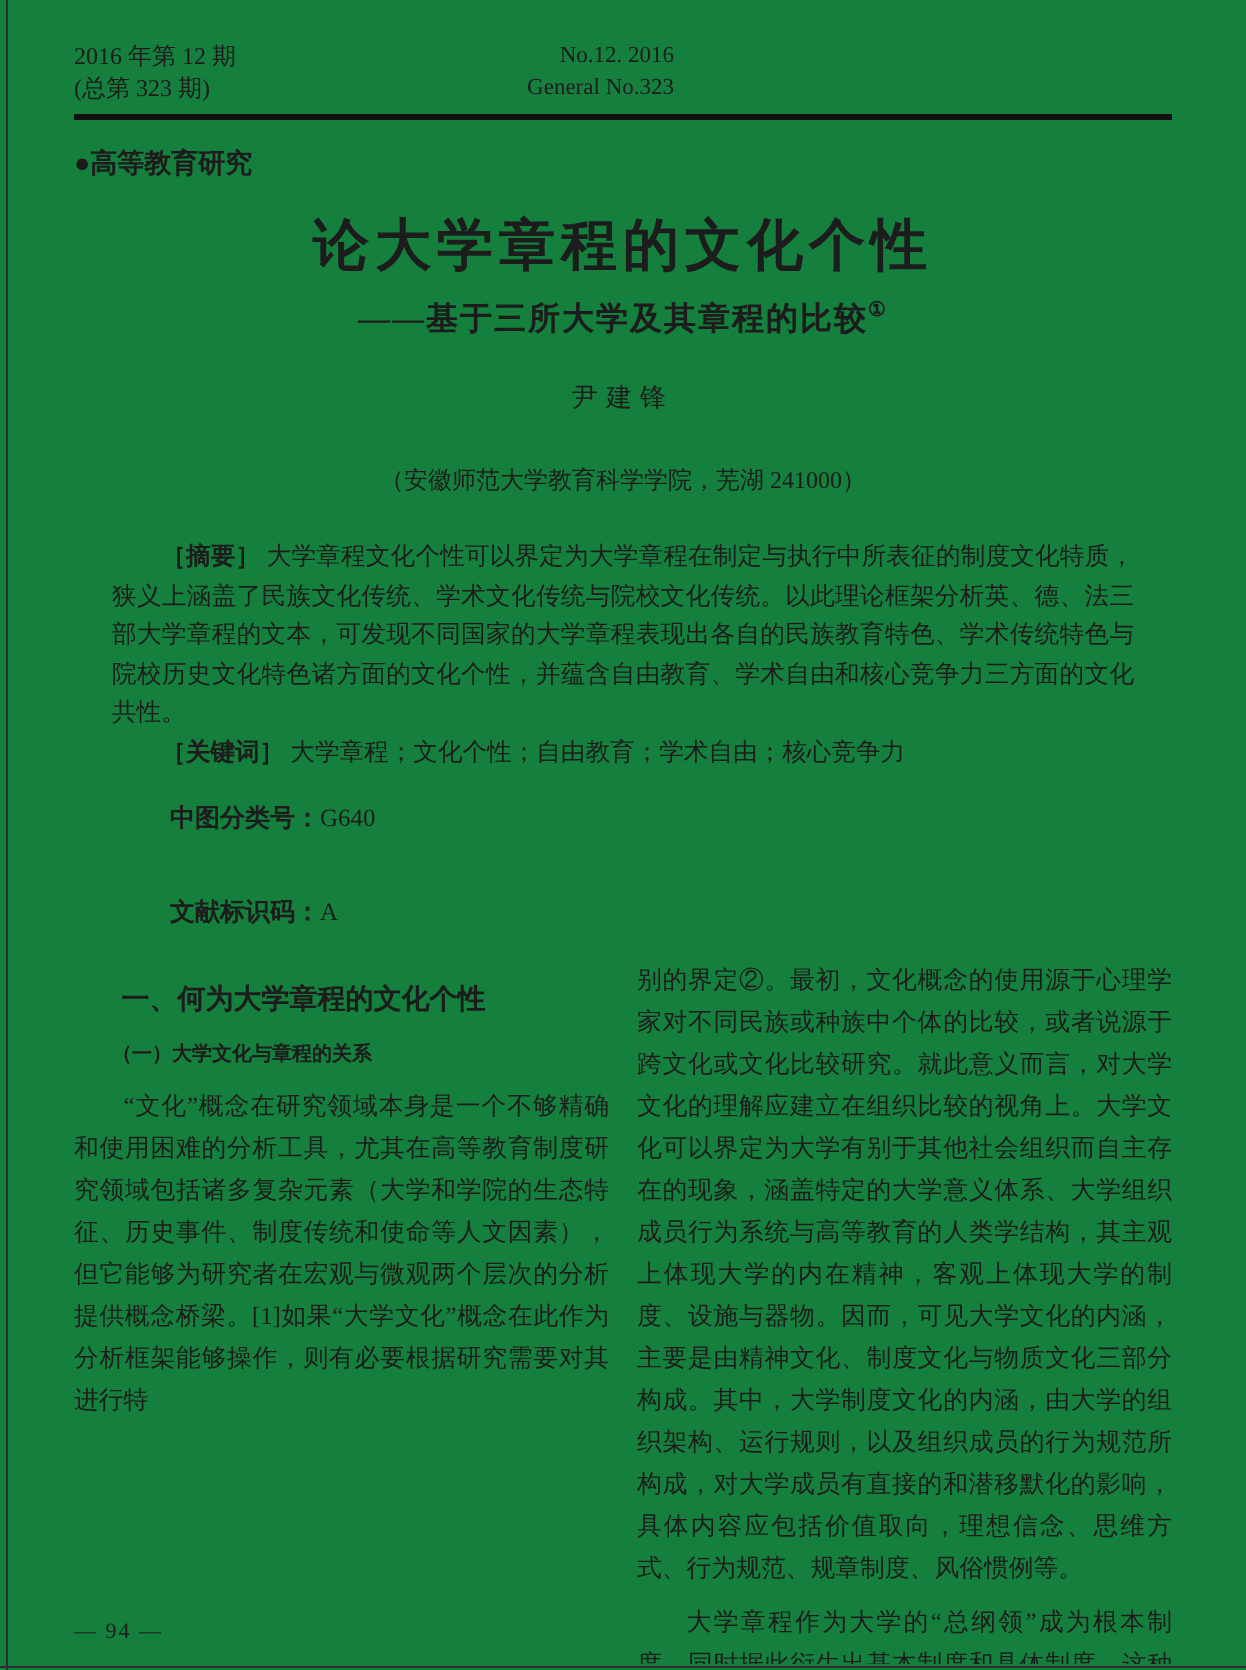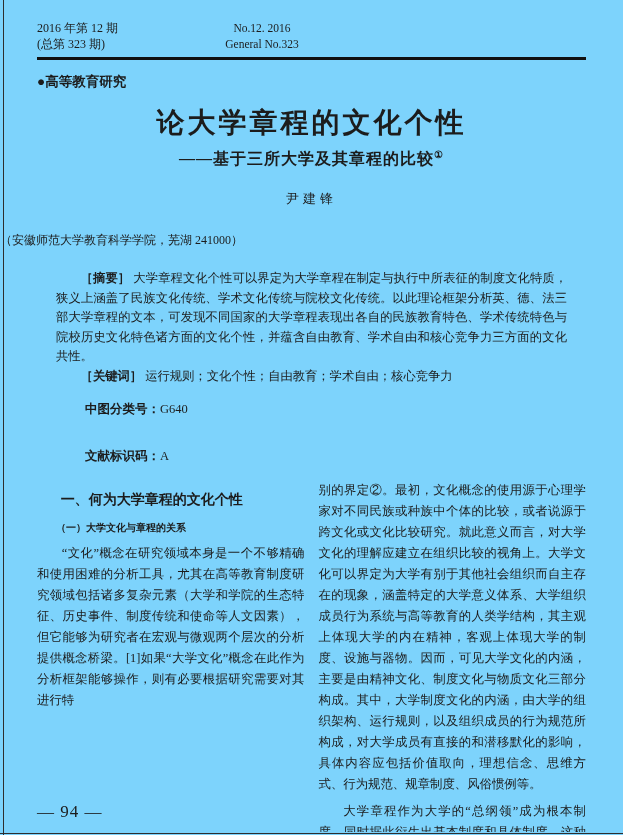--- a/index.html
+++ b/index.html
@@ -1,55 +1,55 @@
 <!DOCTYPE html>
 <html><head>
 <meta charset="utf-8">
 <style>
   * { box-sizing: border-box; margin: 0; padding: 0; }
   html, body { background: #e8e8e8; }
   .page {
     position: relative;
     width: 623px; height: 835px;
     margin: 0 auto;
-    background: #7dd3fc;
+    background: #15803d;
     color: #1c1c1c;
     font-family: "Liberation Serif", serif;
     overflow: hidden;
   }
   .scan-left  { position: absolute; left: 3px; top: 0; bottom: 0; width: 1px; background: #2e2e2e; }
   .scan-bottom{ position: absolute; left: 0; right: 0; bottom: 1px; height: 1px; background: #2e2e2e; }
 
   
   .jheader { display: flex; align-items: flex-end; margin: 20px 37px 0 37px; }
   .jh-left  { width: 150px; font-size: 12px; line-height: 16px; }
   .jh-center{ flex: 1; text-align: center; }
   .jh-cn { font-size: 14.5px; letter-spacing: 7px; line-height: 17px; }
   .jh-en { font-size: 11.5px; line-height: 15px; }
-  .jh-right { width: 150px; font-size: 11.5px; line-height: 16px; text-align: center; }
+  .jh-right { width: 150px; font-size: 11.5px; line-height: 16px; text-align: right; }
   .jrule { height: 3px; background: #111; margin: 5px 37px 0 37px; }
 
   .section-marker {
     margin: 13px 37px 0 37px;
     font-family: "Liberation Sans", sans-serif;
     font-weight: bold; font-size: 13.5px;
   }
 
   
   .title {
     margin-top: 13px; text-align: center;
     font-size: 28px; font-weight: bold; letter-spacing: 3px;
   }
   .subtitle {
     margin-top: 7px; text-align: center;
     font-size: 16px; font-weight: bold; letter-spacing: 1px;
   }
   .subtitle sup { font-size: 10px; }
   .author { margin-top: 20px; text-align: center; font-size: 13px; letter-spacing: 4px; }
-  .affiliation { margin-top: 24px; text-align: left; font-size: 12px; }
+  .affiliation { margin-top: 24px; text-align: center; font-size: 12px; }
 
   
   .abstract {
     margin: 20px 56px 0 56px;
     font-size: 12.3px; line-height: 19.5px;
     text-align: justify; text-indent: 2em;
   }
   .keywords {
     margin: 0 56px 0 56px;
     font-size: 12.3px; line-height: 19.5px; text-indent: 2em;
@@ -78,21 +78,21 @@
   .h2c {
     font-family: Liberation Sans, sans-serif; font-weight: bold;
     font-size: 10px; margin: 0 0 5px 0; text-indent: 1.9em;
   }
 
   
   .fnsep { width: 120px; height: 1.5px; background: #111; margin: 7px 0 5px 37px; }
   .footnotes { margin: 0 34px 0 37px; font-size: 11.2px; line-height: 17.5px; text-align: justify; }
   .fn { padding-left: 15px; text-indent: -15px; }
 
-  .pageno { position: absolute; left: 37px; bottom: 13px; font-size: 17px; letter-spacing: 1px; }
+  .pageno { position: absolute; left: 37px; bottom: 13px; font-size: 11px; letter-spacing: 1px; }
 </style>
 </head>
 <body>
 
 <div class="page">
   <div class="scan-left"></div>
   <div class="scan-bottom"></div>
 
   <div class="jheader">
     <div class="jh-left">
@@ -113,21 +113,21 @@
 
   <div class="author">尹建锋</div>
   <div class="affiliation">（安徽师范大学教育科学学院，芜湖 241000）</div>
 
   <div class="abstract">
     <span class="blabel">［摘要］</span>
     <span>大学章程文化个性可以界定为大学章程在制定与执行中所表征的制度文化特质，狭义上涵盖了民族文化传统、学术文化传统与院校文化传统。以此理论框架分析英、德、法三部大学章程的文本，可发现不同国家的大学章程表现出各自的民族教育特色、学术传统特色与院校历史文化特色诸方面的文化个性，并蕴含自由教育、学术自由和核心竞争力三方面的文化共性。</span>
   </div>
   <div class="keywords">
     <span class="blabel">［关键词］</span>
-    <span>运行规则；文化个性；自由教育；学术自由；核心竞争力</span>
+    <span>大学章程；文化个性；自由教育；学术自由；核心竞争力</span>
   </div>
 
   <div class="meta">
     <span><span class="blabel">中图分类号：</span><span>G640</span></span>
     <span><span class="blabel">文献标识码：</span><span>A</span></span>
   </div>
 
   <div class="columns">
     <div class="col">
       <div class="h1c">一、何为大学章程的文化个性</div>

